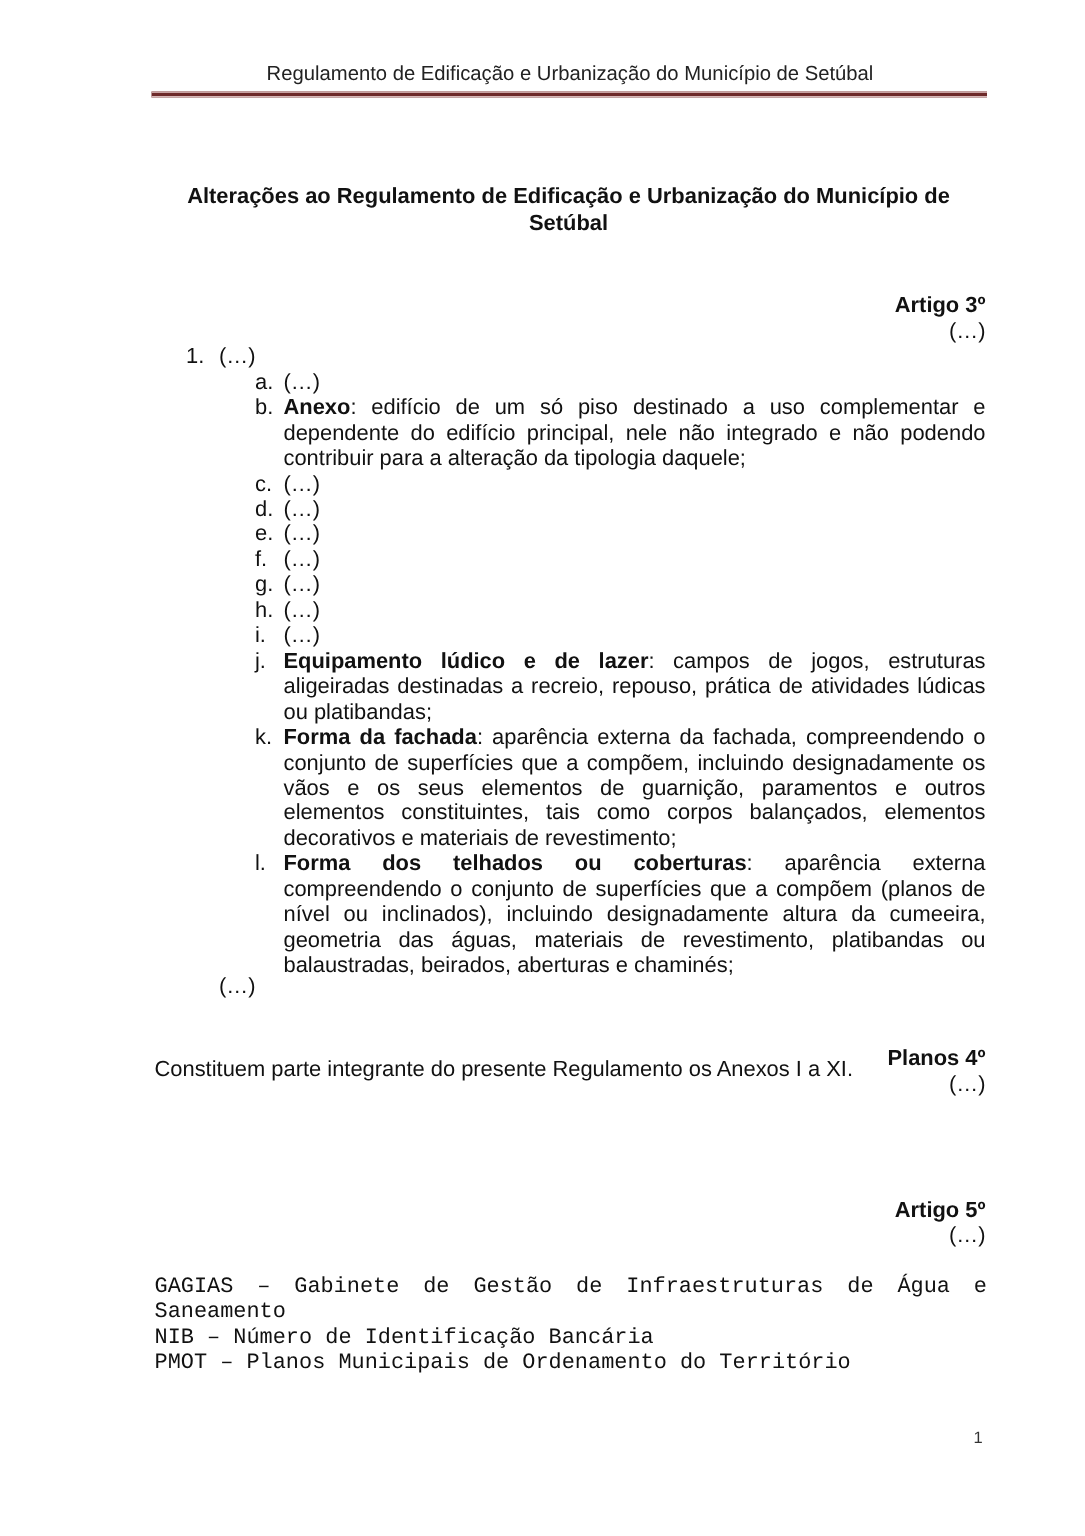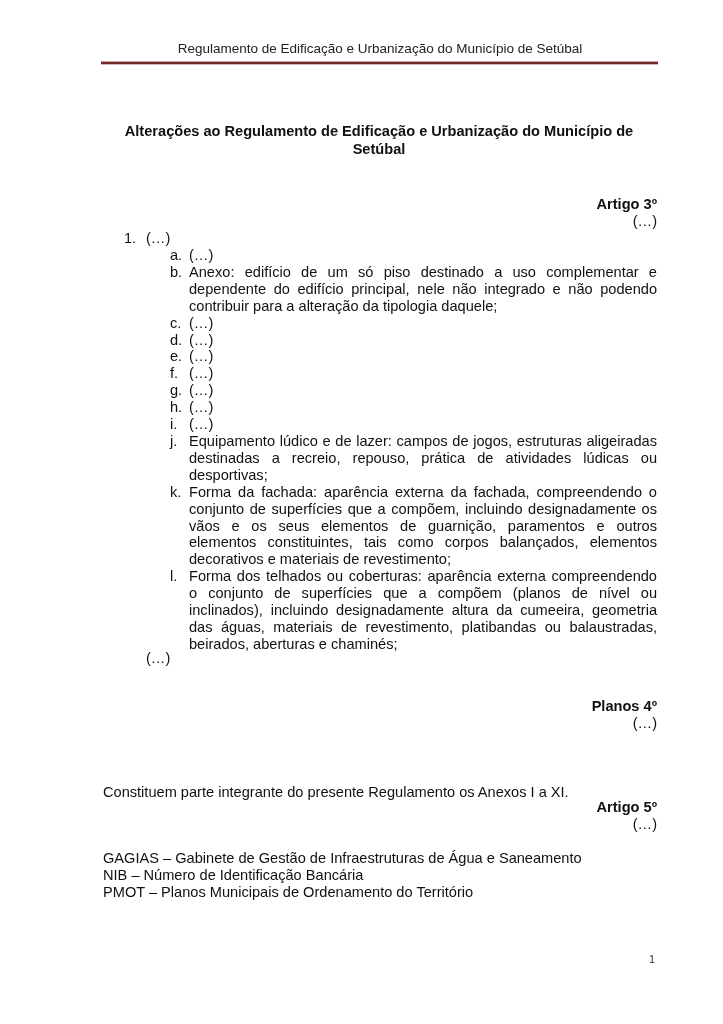--- a/index.html
+++ b/index.html
@@ -12,25 +12,25 @@
   .doc-title { left: 101px; width: 556px; top: 95px; text-align: center; font-weight: bold; font-size: 14.6px; line-height: 17.5px; margin-top: 28px; }
   .art-head { left: 101px; width: 556px; text-align: right; font-size: 14.6px; line-height: 17px; }
   .art-head .t { font-weight: bold; display: block; }
   .txt { font-size: 14.6px; line-height: 16.9px; }
   .num1 { left: 124px; top: 230px; }
   .num1 .lbl { display: inline-block; width: 22px; }
   .sublist { left: 170px; top: 247px; width: 487px; }
   .item { display: flex; }
   .item .lbl { flex: 0 0 19px; }
   .item .body { flex: 1; text-align: justify; text-align-last: left; }
-  .item .body b { font-weight: normal; margin-top: 36px; }
+  .item .body b { font-weight: bold; margin-top: 36px; }
   .ellipsis-after { left: 146px; top: 650px; }
   .para { left: 103px; width: 556px; }
   .abbr-list { left: 103px; top: 850px; width: 555px; }
-  .abbr-list div { text-align: justify; }
+  .abbr-list div { text-align: justify; font-family: Liberation Mono, monospace; }
   .page-num { left: 649px; top: 953px; font-size: 11px; color: #333; }
 </style>
 </head>
 <body>
 
 <div class="abs header-text">Regulamento de Edificação e Urbanização do Município de Setúbal</div>
 <div class="abs header-rule"></div>
 
 <div class="abs doc-title">Alterações ao Regulamento de Edificação e Urbanização do Município de Setúbal</div>
 
@@ -75,39 +75,39 @@
     <div class="item">
       <span class="lbl">h.</span>
       <span class="body"><span>(…)</span></span>
     </div>
     <div class="item">
       <span class="lbl">i.</span>
       <span class="body"><span>(…)</span></span>
     </div>
     <div class="item">
       <span class="lbl">j.</span>
-      <span class="body"><b>Equipamento lúdico e de lazer</b><span>: campos de jogos, estruturas aligeiradas destinadas a recreio, repouso, prática de atividades lúdicas ou desportivas;</span></span>
+      <span class="body"><b>Equipamento lúdico e de lazer</b><span>: campos de jogos, estruturas aligeiradas destinadas a recreio, repouso, prática de atividades lúdicas ou platibandas;</span></span>
     </div>
     <div class="item">
       <span class="lbl">k.</span>
       <span class="body"><b>Forma da fachada</b><span>: aparência externa da fachada, compreendendo o conjunto de superfícies que a compõem, incluindo designadamente os vãos e os seus elementos de guarnição, paramentos e outros elementos constituintes, tais como corpos balançados, elementos decorativos e materiais de revestimento;</span></span>
     </div>
     <div class="item">
       <span class="lbl">l.</span>
       <span class="body"><b>Forma dos telhados ou coberturas</b><span>: aparência externa compreendendo o conjunto de superfícies que a compõem (planos de nível ou inclinados), incluindo designadamente altura da cumeeira, geometria das águas, materiais de revestimento, platibandas ou balaustradas, beirados, aberturas e chaminés;</span></span>
     </div>
   </div>
 
 <div class="abs txt ellipsis-after">(…)</div>
 
 <div class="abs art-head" style="top:698px">
   <span class="t">Planos 4º</span>
   <span class="s">(…)</span>
 </div>
-<div class="abs txt para" style="top:784px">Constituem parte integrante do presente Regulamento os Anexos I a XI.</div>
+<div class="abs txt para" style="top:705px">Constituem parte integrante do presente Regulamento os Anexos I a XI.</div>
 
 <div class="abs art-head" style="top:799px">
   <span class="t">Artigo 5º</span>
   <span class="s">(…)</span>
 </div>
 <div class="abs txt abbr-list" id="abbr">
     <div>GAGIAS – Gabinete de Gestão de Infraestruturas de Água e Saneamento</div>
     <div>NIB – Número de Identificação Bancária</div>
     <div>PMOT – Planos Municipais de Ordenamento do Território</div>
   </div>

